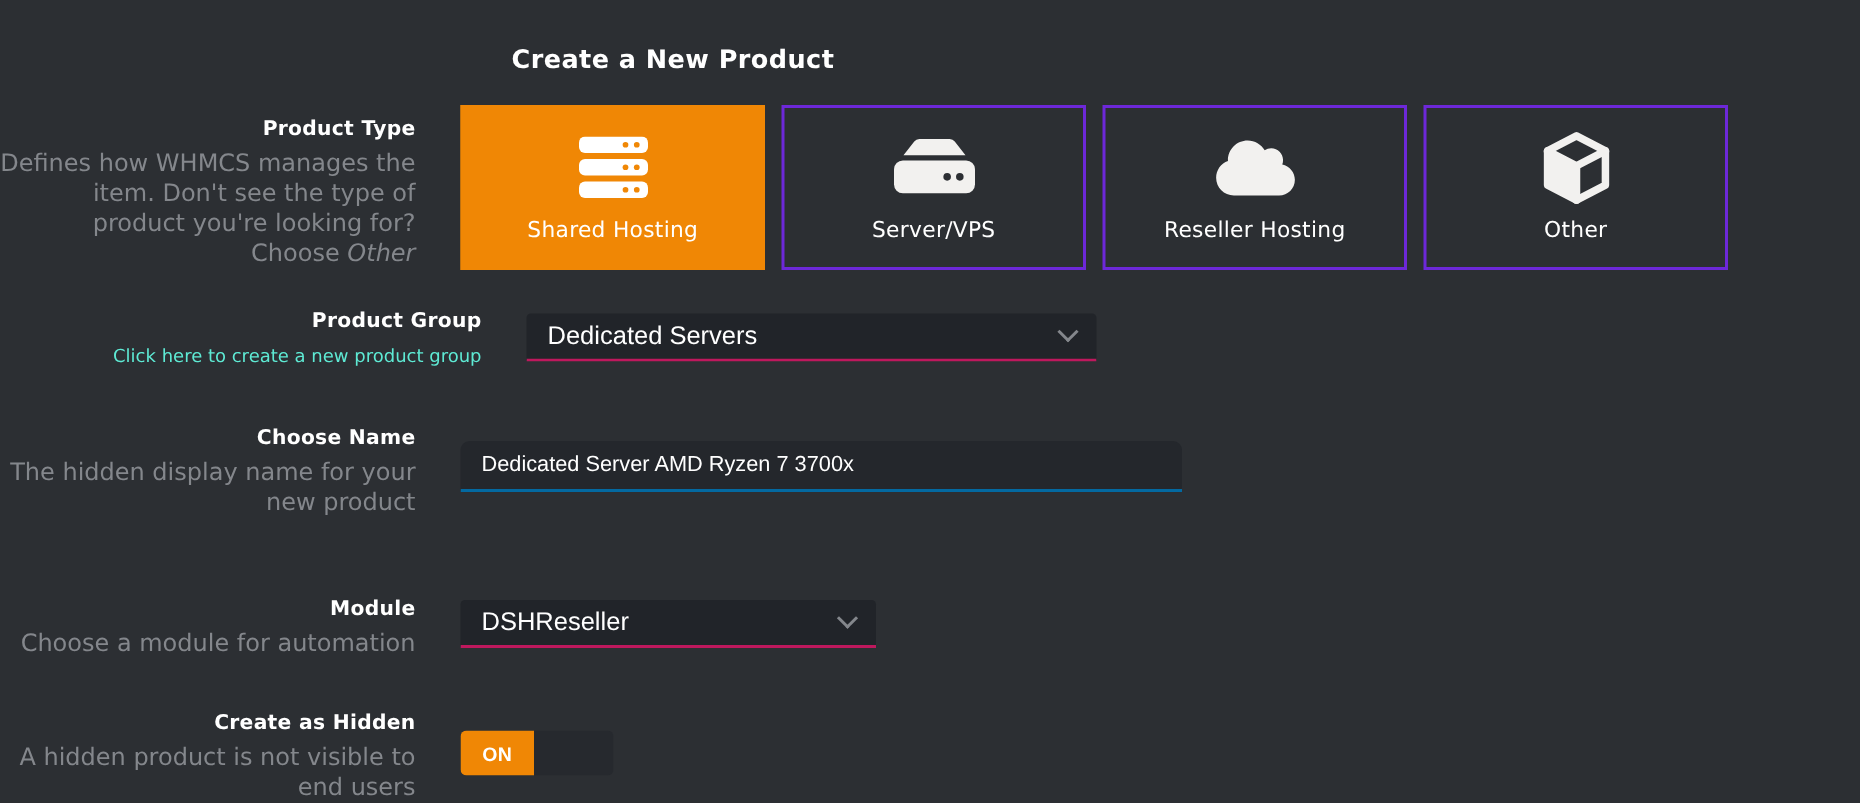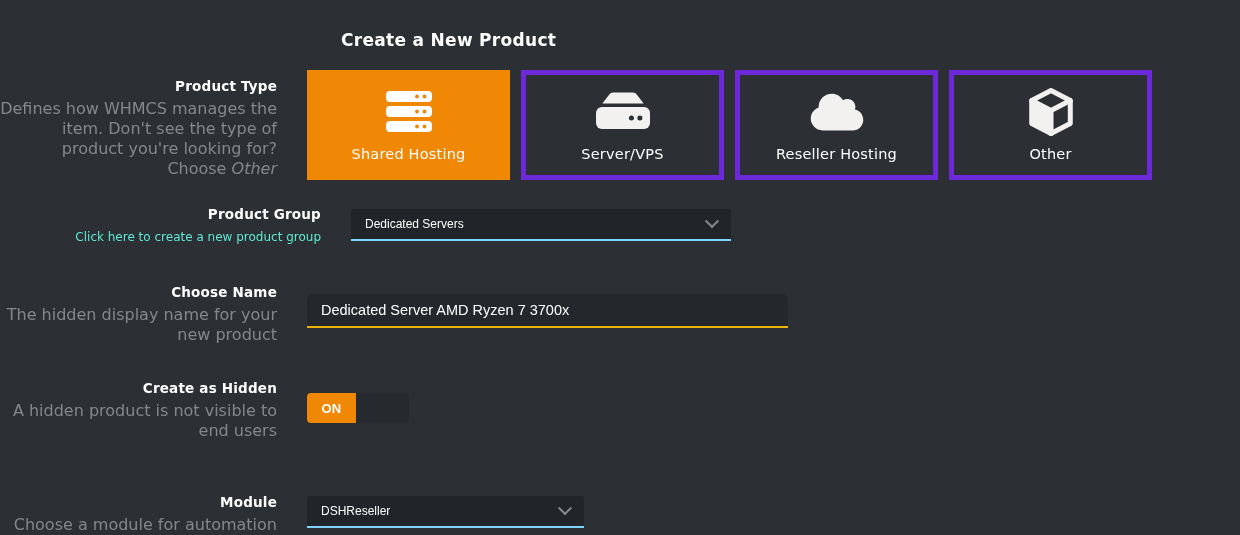--- a/index.html
+++ b/index.html
@@ -28,46 +28,46 @@
   .row-name{margin-top:30px;}
   .row-name .label-col{padding-top:7px;}
   .row-module{margin-top:48px;}
   .row-module .label-col{padding-top:5px;}
   .row-hidden{margin-top:30px;}
   .row-hidden .label-col{padding-top:5px;}
 
   .cards{display:flex;gap:11px;}
   .type-card{
     width:203px;height:110px;box-sizing:border-box;
-    border:5px solid #6d28d9;background:transparent;
+    border:2px solid #6d28d9;background:transparent;
     display:flex;flex-direction:column;align-items:center;justify-content:center;
     gap:11px;cursor:pointer;
   }
   .type-card.selected{background:#f08705;border-color:#f08705;}
   .card-icon{height:46px;display:flex;align-items:center;justify-content:center;}
   .card-label{color:#ffffff;font-size:14.5px;font-weight:500;letter-spacing:.2px;}
 
   .select{
     background:#212429;height:32px;box-sizing:border-box;
-    border:none;border-bottom:2px solid #7dd3fc;border-radius:3px 3px 0 0;
+    border:none;border-bottom:2px solid #be185d;border-radius:3px 3px 0 0;
     display:flex;align-items:center;justify-content:space-between;
     padding:0 14px;cursor:pointer;
-    font-family:"Liberation Sans",sans-serif;font-size:12px;color:#ffffff;
+    font-family:"Liberation Sans",sans-serif;font-size:17px;color:#ffffff;
   }
   .select-group{width:380px;}
   .select-module{width:277px;}
   .chevron{
     width:8px;height:8px;flex:none;
     border-right:2px solid #84878c;border-bottom:2px solid #84878c;
     transform:rotate(45deg) translate(-2px,-2px);
   }
   .text-input{
     width:481px;height:34px;box-sizing:border-box;
     background:#24272c;border:none;outline:none;
-    border-bottom:2px solid #eab308;border-radius:6px 6px 0 0;
+    border-bottom:2px solid #0369a1;border-radius:6px 6px 0 0;
     color:#ffffff;font-family:"Liberation Sans",sans-serif;font-size:14.5px;
     padding:0 14px;
   }
   .toggle{display:flex;width:102px;height:30px;border-radius:4px;overflow:hidden;cursor:pointer;}
   .toggle-on{
     background:#f08705;color:#ffffff;width:49px;flex:none;
     display:flex;align-items:center;justify-content:center;
     font-family:"Liberation Sans",sans-serif;font-size:13px;font-weight:700;letter-spacing:.3px;
   }
   .toggle-off{background:#26292e;width:53px;flex:none;}
@@ -160,35 +160,35 @@
   </div>
 
   <div class="row row-name">
     <div class="label-col">
       <div class="field-label">Choose Name</div>
       <div class="field-desc">The hidden display name for your new product</div>
     </div>
     <input class="text-input" type="text" value="Dedicated Server AMD Ryzen 7 3700x" style="">
   </div>
 
+  <div class="row row-module">
+    <div class="label-col">
+      <div class="field-label">Module</div>
+      <div class="field-desc">Choose a module for automation</div>
+    </div>
+    <div class="select select-module">
+      <span>DSHReseller</span>
+      <span class="chevron"></span>
+    </div>
+  </div>
+
   <div class="row row-hidden">
     <div class="label-col">
       <div class="field-label">Create as Hidden</div>
       <div class="field-desc">A hidden product is not visible to end users</div>
     </div>
     <div class="toggle">
       <span class="toggle-on">ON</span>
       <span class="toggle-off"></span>
     </div>
   </div>
 
-  <div class="row row-module">
-    <div class="label-col">
-      <div class="field-label">Module</div>
-      <div class="field-desc">Choose a module for automation</div>
-    </div>
-    <div class="select select-module">
-      <span>DSHReseller</span>
-      <span class="chevron"></span>
-    </div>
-  </div>
-
 </div>
 
 </body></html>

